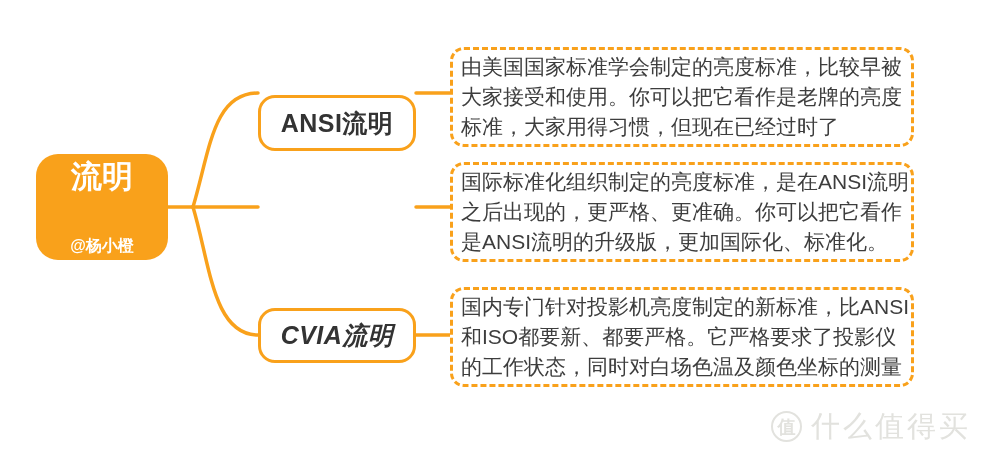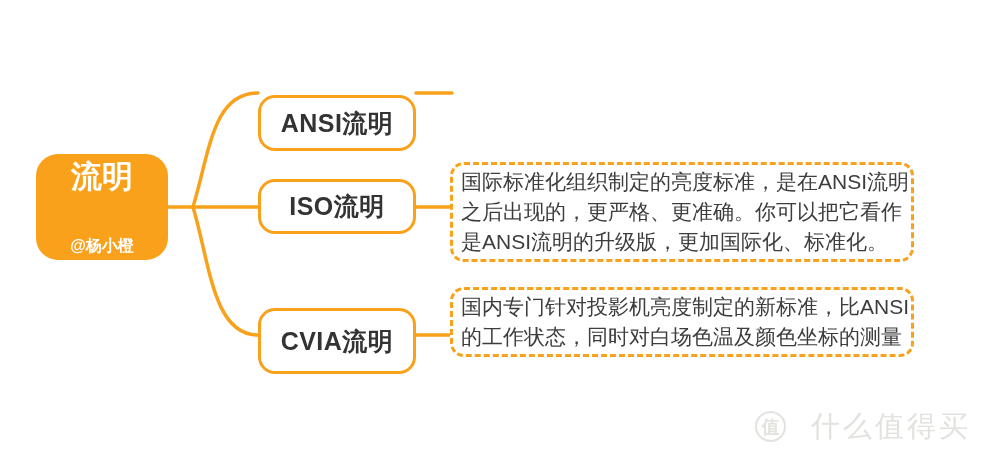--- a/index.html
+++ b/index.html
@@ -65,21 +65,21 @@
     display: flex;
     align-items: center;
     justify-content: center;
     font-size: 25px;
     font-weight: bold;
     color: var(--node-text, #333333);
     letter-spacing: 0.5px;
   }
   #node-ansi { top: 65px;  height: 56px; margin-top: 30px; }
   #node-iso  { top: 179px; height: 55px; }
-  #node-cvia { top: 308px; height: 66px; }
+  #node-cvia { top: 308px; height: 55px; font-style: italic; }
   .desc-box {
     position: absolute;
     left: 450px;
     width: 464px;
     box-sizing: border-box;
     border: 3px dashed var(--accent, #F9A11B);
     border-radius: 14px;
     background: #ffffff;
     padding: 2px 8px;
     color: var(--desc-text, #3D3D3D);
@@ -110,21 +110,20 @@
     align-items: center;
     justify-content: center;
     font-size: 18px;
     font-weight: bold;
     line-height: 1;
   }
   .wm-text {
     font-size: 29px;
     letter-spacing: 3px;
     line-height: 1;
-    margin-left: 16px;
   }
 </style>
 </head>
 <body>
 
 <div class="canvas">
 
   <svg class="connectors" width="985" height="450" viewBox="0 0 985 450">
     <path d="M168 207 H193"></path>
     <path d="M193 207 C210 150 213 93 258 93"></path>
@@ -134,32 +133,37 @@
     <path d="M416 207 H452"></path>
     <path d="M416 335 H453"></path>
   </svg>
 
   <div class="root-node">
     <div class="root-title">流明</div>
     <div class="root-sub">@杨小橙</div>
   </div>
 
   <div class="branch-node" id="node-ansi">ANSI流明</div>
-  <div class="branch-node" id="node-iso">ISO流明</div>
   <div class="branch-node" id="node-cvia">CVIA流明</div>
 
+  <div class="desc-box" id="desc-ansi">
+    <div class="desc-line">由美国国家标准学会制定的亮度标准，比较早被</div>
+    <div class="desc-line">大家接受和使用。你可以把它看作是老牌的亮度</div>
+    <div class="desc-line">标准，大家用得习惯，但现在已经过时了</div>
+  </div>
 
   <div class="desc-box" id="desc-iso">
     <div class="desc-line">国际标准化组织制定的亮度标准，是在ANSI流明</div>
     <div class="desc-line">之后出现的，更严格、更准确。你可以把它看作</div>
     <div class="desc-line">是ANSI流明的升级版，更加国际化、标准化。</div>
   </div>
 
   <div class="desc-box" id="desc-cvia">
     <div class="desc-line">国内专门针对投影机亮度制定的新标准，比ANSI</div>
+    <div class="desc-line">和ISO都要新、都要严格。它严格要求了投影仪</div>
     <div class="desc-line">的工作状态，同时对白场色温及颜色坐标的测量</div>
   </div>
 
   <div class="watermark">
     <span class="wm-badge">值</span>
     <span class="wm-text">什么值得买</span>
   </div>
 
 </div>
 

